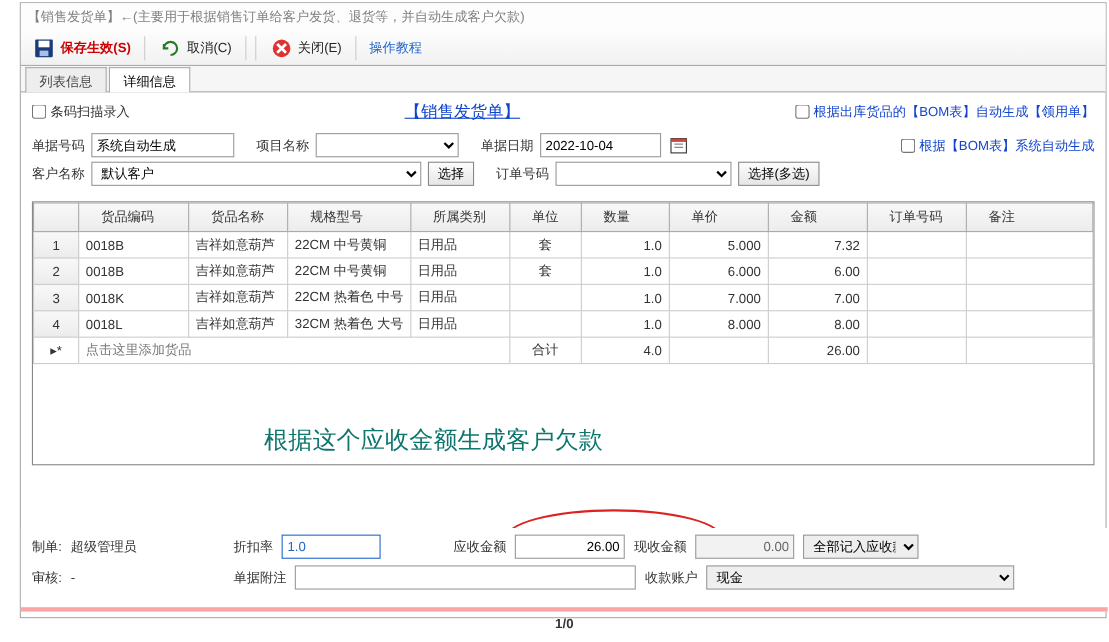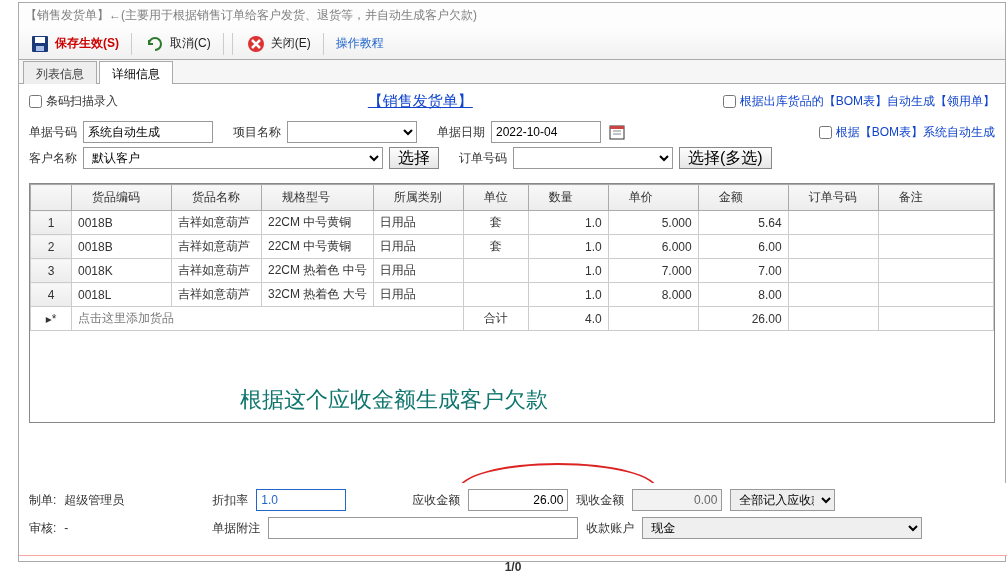--- a/index.html
+++ b/index.html
@@ -102,21 +102,21 @@
       height: 22px;
       padding: 0 4px;
       font-size: 12px;
       background: #fff;
     }
     .btn-small {
       border: 1px solid #888;
       background: linear-gradient(#fdfdfd, #e6e6e6);
       height: 22px;
       padding: 0 8px;
-      font-size: 16px;
+      font-size: 12px;
       cursor: pointer;
     }
     .icon-cal { width: 20px; height: 20px; display: inline-flex; align-items: center; justify-content: center; cursor: pointer; }
     .grid-wrap {
       margin: 6px 10px 0;
       border: 1px solid #888;
       height: 240px;
       overflow: auto;
       position: relative;
     }
@@ -163,21 +163,21 @@
       border: 2px solid #d22;
       border-radius: 50%;
       pointer-events: none;
     }
     .footer {
       position: absolute;
       left: 19px;
       right: 1px;
       bottom: 28px;
       padding: 6px 10px 10px;
-      border-bottom: 1px solid #fca5a5;
+      border-bottom: 4px solid #fca5a5;
       background: #fff;
     }
     .footer-row {
       display: flex;
       align-items: center;
       gap: 8px;
       margin-bottom: 6px;
       font-size: 12px;
     }
     .footer-row label { white-space: nowrap; }
@@ -325,21 +325,21 @@
       <tbody id="grid-body">
           <tr>
             <td class="row-hdr">1</td>
             <td>0018B</td>
             <td>吉祥如意葫芦</td>
             <td>22CM 中号黄铜</td>
             <td>日用品</td>
             <td style="text-align:center">套</td>
             <td class="num-cell">1.0</td>
             <td class="num-cell">5.000</td>
-            <td class="num-cell">5.64</td>
+            <td class="num-cell">7.32</td>
             <td></td>
             <td></td>
           </tr>
           <tr>
             <td class="row-hdr">2</td>
             <td>0018B</td>
             <td>吉祥如意葫芦</td>
             <td>22CM 中号黄铜</td>
             <td>日用品</td>
             <td style="text-align:center">套</td>

